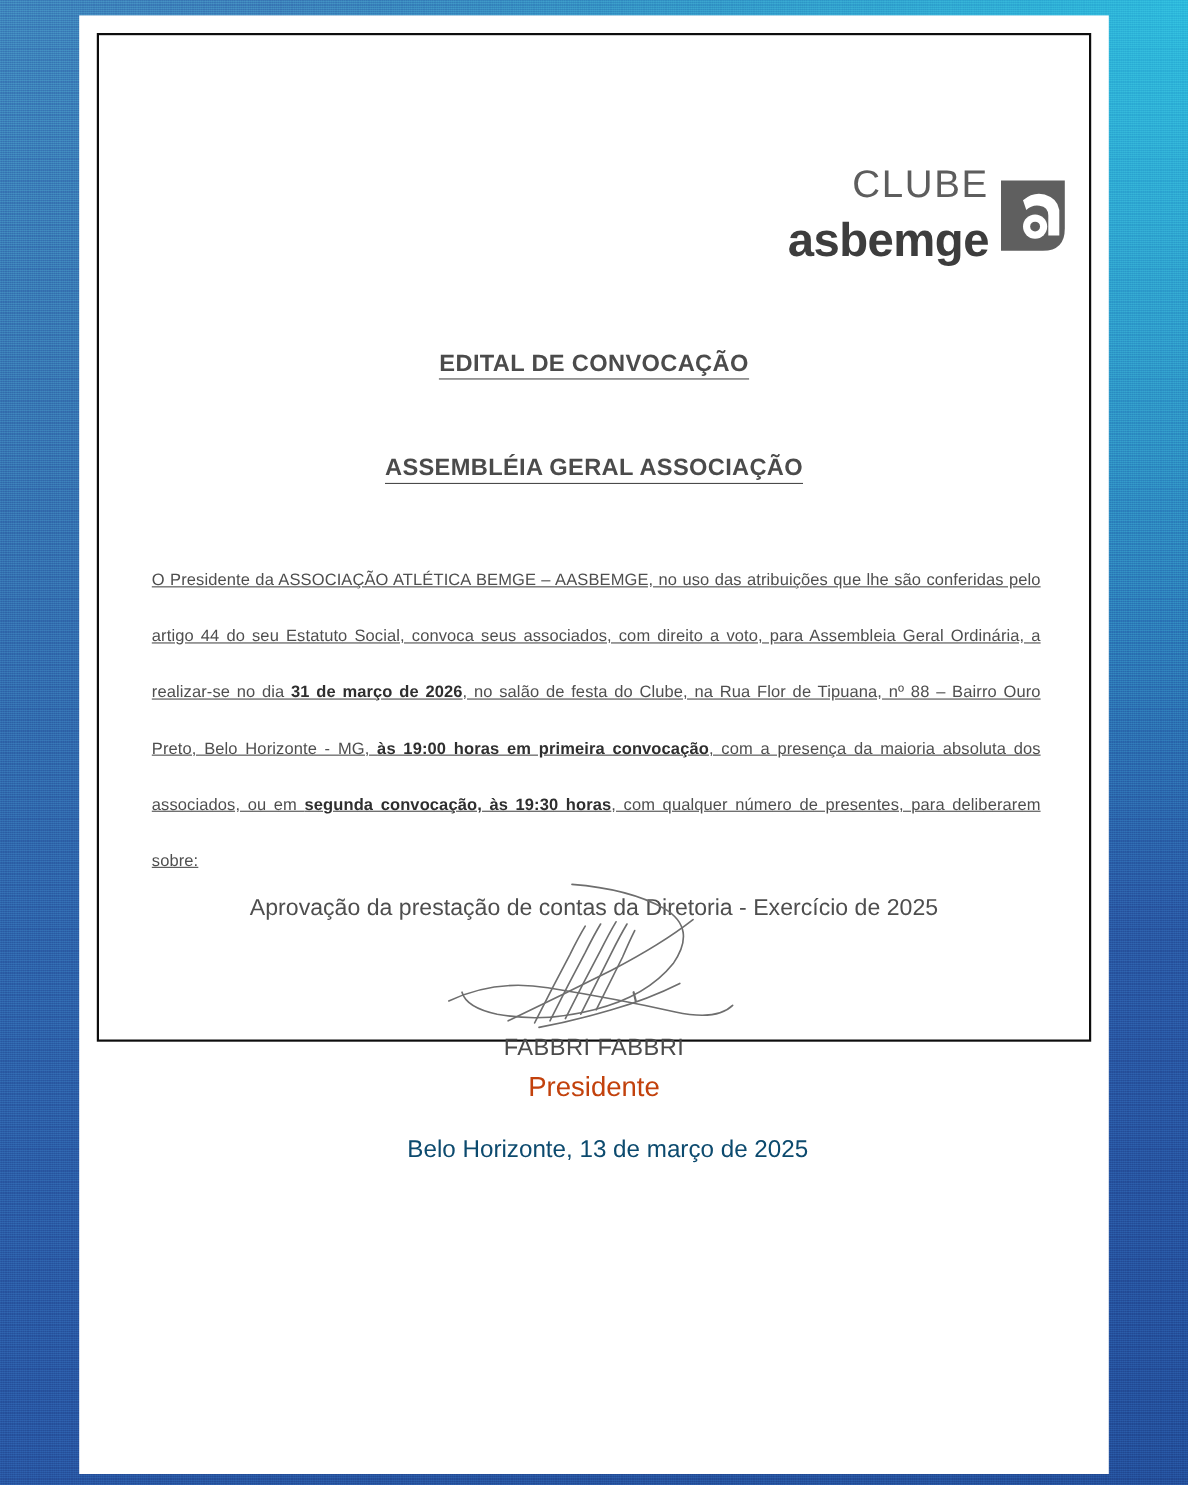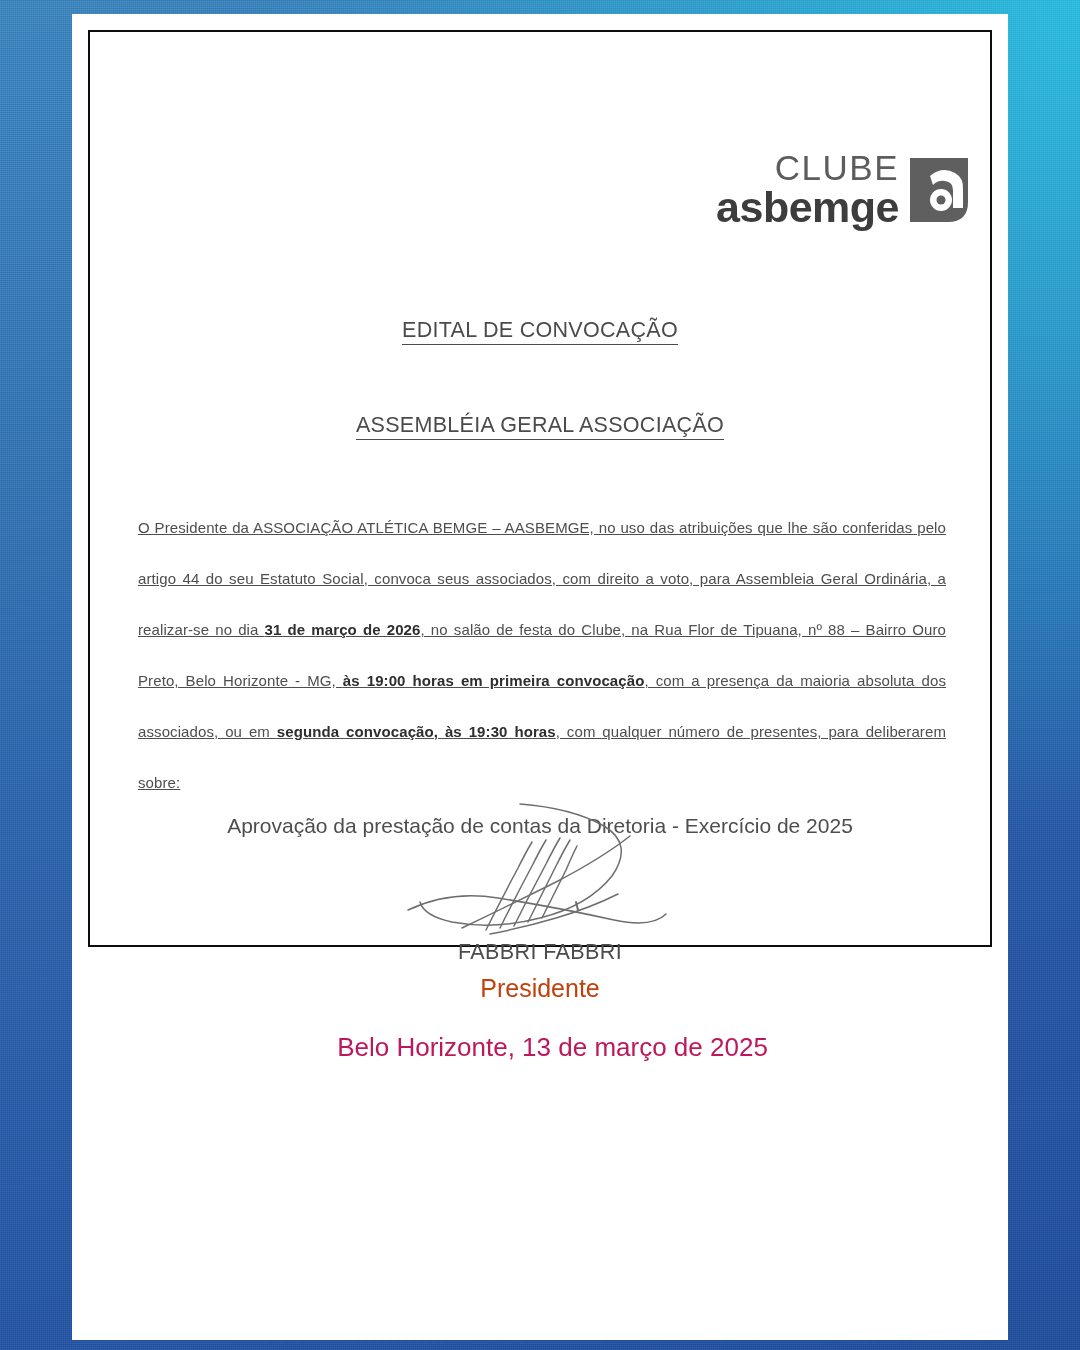--- a/index.html
+++ b/index.html
@@ -69,33 +69,34 @@
     font-size:35px;
     font-weight:300;
     letter-spacing:1.5px;
     color:#5d5d5d;
   }
   #logo-asbemge {
     font-size:43px;
     font-weight:bold;
     letter-spacing:-0.5px;
     color:#3d3d3d;
-    margin-top:1px;
+    margin-top:13px;
   }
   #logo-mark {
     width:62px; height:68px;
     position:relative;
   }
 
   
   .doc-heading {
     text-align:center;
     font-size:21.5px;
     color:#4b4b4b;
     letter-spacing:.3px;
+    font-weight:bold;
   }
   .doc-heading span {
     border-bottom:1.5px solid #4b4b4b;
     padding-bottom:2px;
   }
   #heading-edital { position:absolute; left:0; right:0; top:286px; }
   #heading-assembleia { position:absolute; left:0; right:0; top:381px; }
 
   
   #body-paragraph {
@@ -146,22 +147,22 @@
     left:0; right:0; top:152px;
     font-size:25px;
     color:#c2410c;
   }
 
   
   #footer-dateline {
     position:absolute;
     left:0; right:0; top:1000px;
     text-align:center;
-    font-size:26px;
-    color:#be185d;
+    font-size:22px;
+    color:#0c4a6e;
     padding-left:25px;
   }
 </style>
 </head>
 <body>
 
 <div id="bg-frame">
   <div id="bg-noise"></div>
 </div>
 

